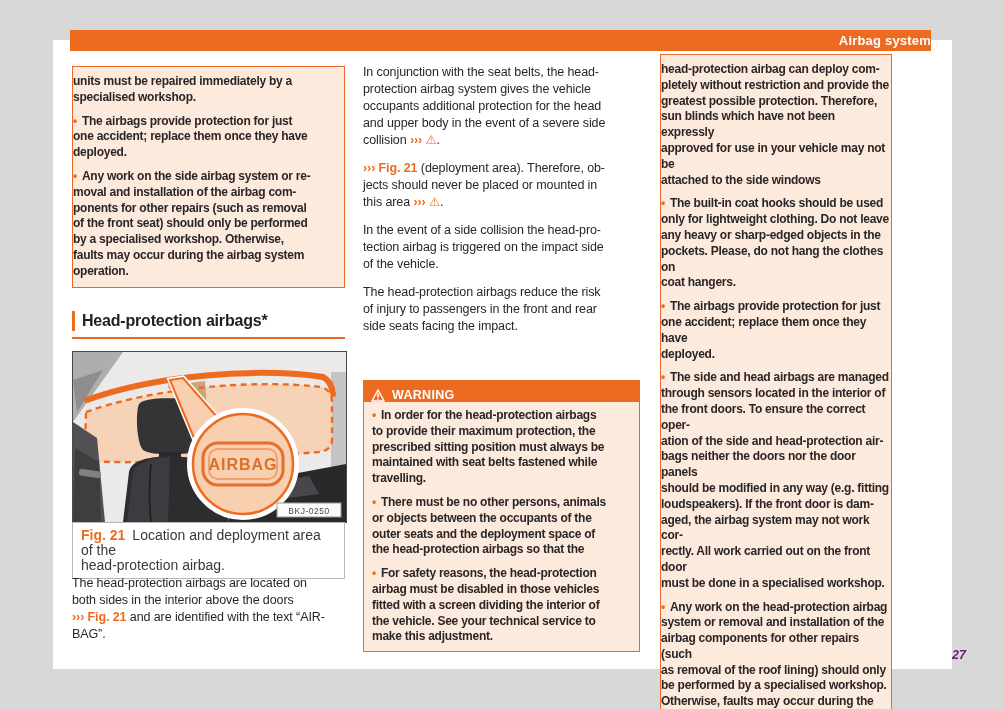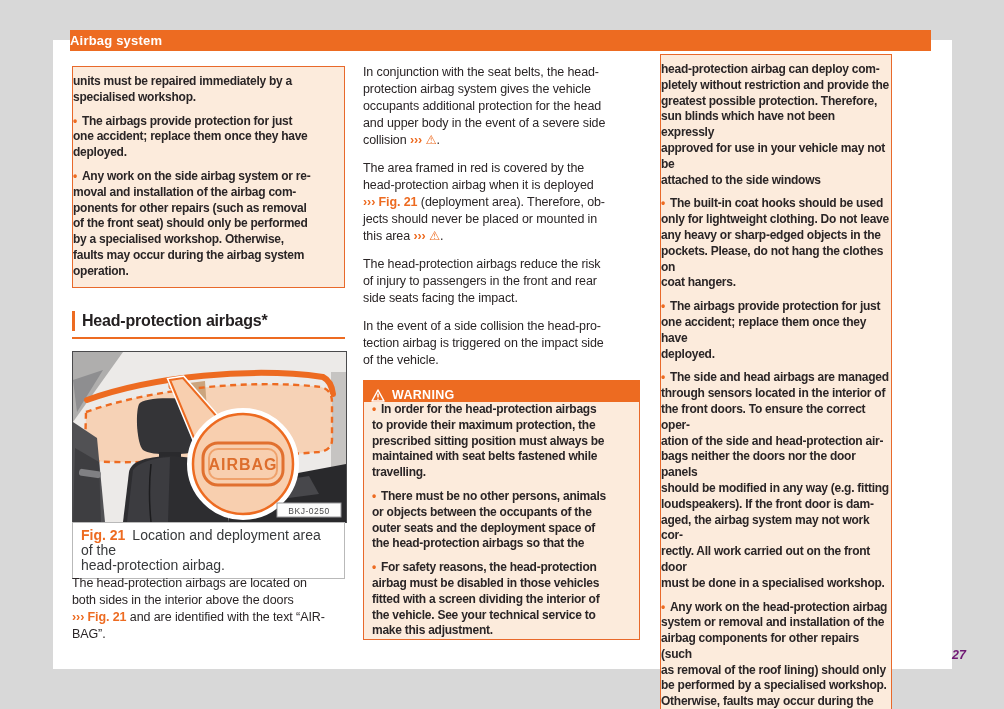--- a/index.html
+++ b/index.html
@@ -1,21 +1,21 @@
 <!DOCTYPE html>
 <html><head>
 <meta charset="utf-8">
 <style>
   html,body{margin:0;padding:0}
   body{width:1004px;height:709px;position:relative;overflow:hidden;
        background:#D8D8D8;font-family:"Liberation Sans",sans-serif;}
   .abs{position:absolute;box-sizing:border-box}
   .sheet{position:absolute;left:53px;top:40px;width:899px;height:629px;background:#FFFFFF}
   .titlebar{position:absolute;left:70px;top:30px;width:861px;height:21px;background:#ED6B21;
-            color:#fff;font-size:13px;font-weight:bold;text-align:left;line-height:21px;
+            color:#fff;font-size:13px;font-weight:bold;text-align:right;line-height:21px;
             letter-spacing:.2px}
   .boxfill{background:#FCEBDC;border:1.4px solid #E8692B;padding:7px 0}
   .boxtext p{margin:0 0 8px;font-size:12px;font-weight:bold;line-height:15.8px;
              letter-spacing:-0.25px;color:#2A2526;white-space:pre-line}
   .boxtext p:last-child{margin-bottom:0}
   .bodycol p{margin:0 0 11px;font-size:12.5px;line-height:17px;letter-spacing:-0.1px;
              color:#2A2526;white-space:pre-line}
   .bodycol p:last-child{margin-bottom:0}
   .seg-ref{color:#ED6B21;font-weight:bold}
   .seg-warn{color:#ED6B21}
@@ -24,21 +24,21 @@
              border-left:3px solid #ED6B21;padding-left:7px;line-height:20px;letter-spacing:-0.2px}
   .heading-rule{height:2px;background:#ED6B21;margin-top:6px}
   figure{margin:0}
   .figimg{display:block;border:1px solid #4A4A4C}
   figcaption{border:1px solid #B9B9B9;margin-top:-1px;padding:5px 8px;font-size:14px;
              line-height:15px;color:#37393B;background:#fff}
   .figlabel{color:#ED6B21;font-weight:bold;margin-right:7px}
   .captext{white-space:pre-line}
   .warnhead{display:flex;align-items:flex-end;gap:7px;background:#ED6B21;color:#fff;
             font-weight:bold;font-size:12.5px;height:22px;padding:0 8px;letter-spacing:.3px}
-  .warnbody{background:#FCEBDC;border:1.4px solid #E8692B;border-top:none;padding:0 8px}
+  .warnbody{background:#FCEBDC;border:1.4px solid #E8692B;border-top:none;padding:6px 8px}
   .pagenum{position:absolute;left:952px;top:648px;font-size:12.5px;font-weight:bold;
            font-style:italic;color:#701a75}
 </style>
 </head>
 <body>
 
 <div>
   <div class="sheet"></div>
 
   <div class="titlebar">
@@ -110,31 +110,29 @@
 </span><span class="seg-ref">››› Fig. 21</span><span class="seg-plain"> and are identified with the text “AIR-
 BAG”.</span></p>
   </div>
 
   <div class="abs bodycol" style="left:363px;top:64px;width:278px">
     <p><span class="seg-plain">In conjunction with the seat belts, the head-
 protection airbag system gives the vehicle
 occupants additional protection for the head
 and upper body in the event of a severe side
 collision </span><span class="seg-ref">››› </span><span class="seg-warn">⚠</span><span class="seg-plain">.</span></p>
-    <p><span class="seg-plain">The area framed in red is covered by the
-head-protection airbag when it is deployed
-</span><span class="seg-ref">››› Fig. 21</span><span class="seg-plain"> (deployment area). Therefore, ob-
+    <p><span class="seg-ref">››› Fig. 21</span><span class="seg-plain"> (deployment area). Therefore, ob-
 jects should never be placed or mounted in
 this area </span><span class="seg-ref">››› </span><span class="seg-warn">⚠</span><span class="seg-plain">.</span></p>
+    <p><span class="seg-plain">In the event of a side collision the head-pro-
+tection airbag is triggered on the impact side
+of the vehicle.</span></p>
     <p><span class="seg-plain">The head-protection airbags reduce the risk
 of injury to passengers in the front and rear
 side seats facing the impact.</span></p>
-    <p><span class="seg-plain">In the event of a side collision the head-pro-
-tection airbag is triggered on the impact side
-of the vehicle.</span></p>
   </div>
 
   <div class="abs" style="left:363px;top:380px;width:277px">
     <div class="warnhead">
       <svg width="14" height="13" viewBox="0 0 14 13">
         <polygon points="7,1 13,12 1,12" fill="none" stroke="#FFFFFF" stroke-width="1.5" stroke-linejoin="round"></polygon>
         <line x1="7" y1="4.5" x2="7" y2="8.5" stroke="#FFFFFF" stroke-width="1.5"></line>
         <circle cx="7" cy="10.2" r="0.8" fill="#FFFFFF"></circle>
       </svg>
       <span>WARNING</span>

